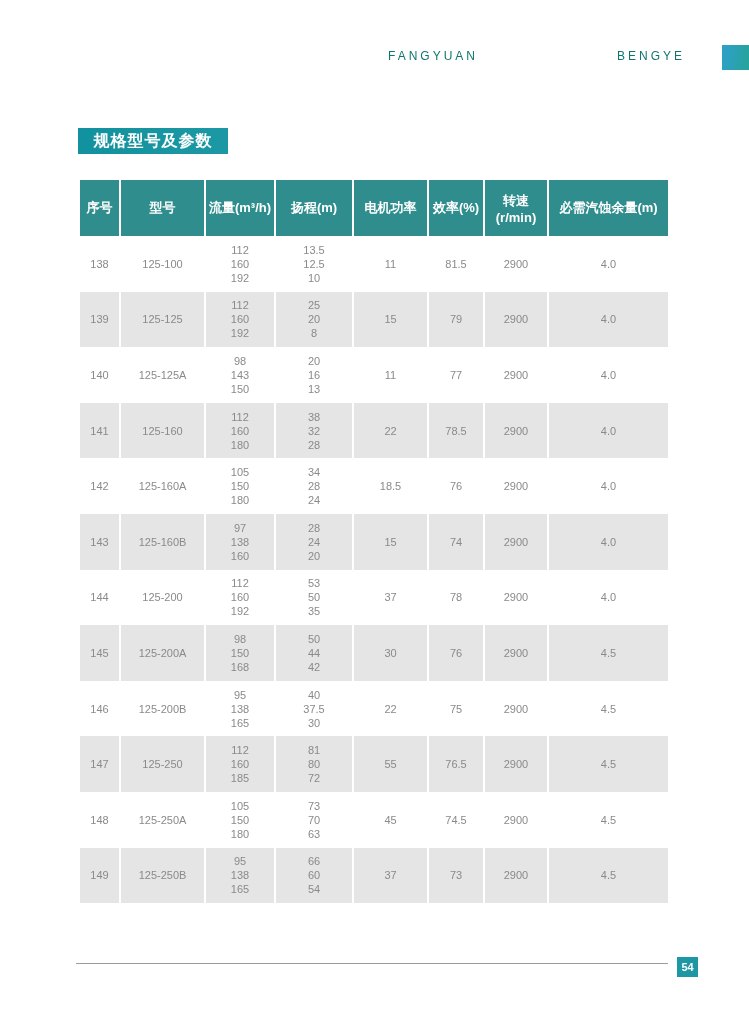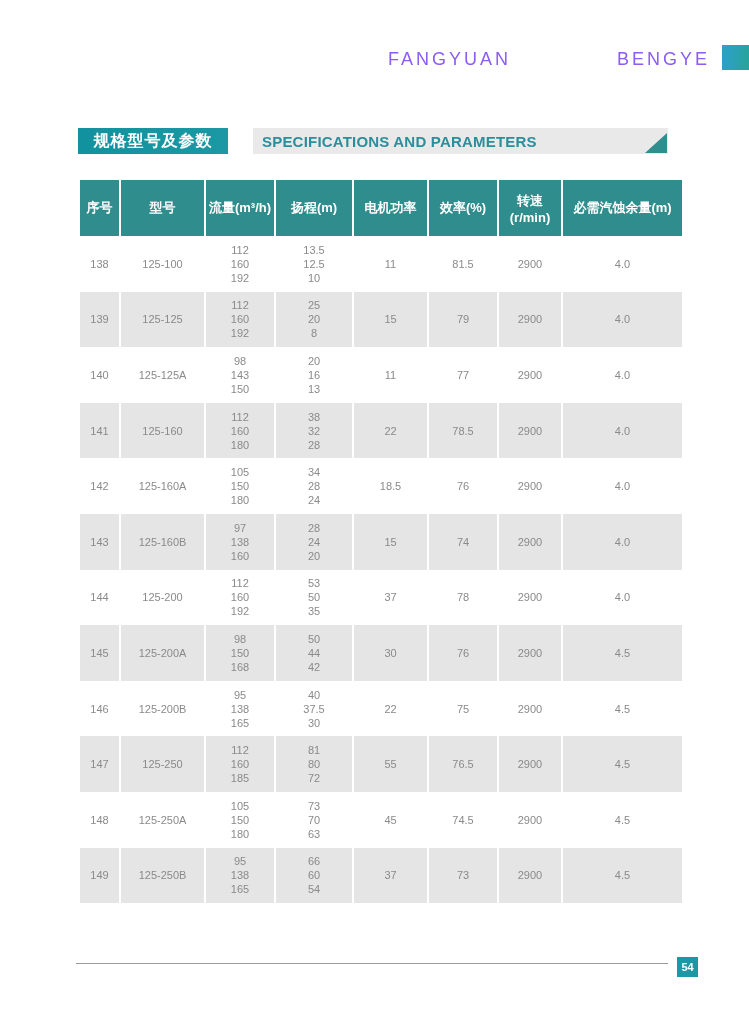--- a/index.html
+++ b/index.html
@@ -4,22 +4,22 @@
 <style>
   * { margin:0; padding:0; box-sizing:border-box; }
   html,body { background:#ffffff; }
   body {
     width:749px; height:1017px; position:relative; overflow:hidden;
     font-family:"Liberation Sans","DejaVu Sans",sans-serif;
   }
 
   
   .brand {
-    position:absolute; top:49px; font-size:18px; letter-spacing:3px;
-    color:#8b5cf6; font-weight:400;
+    position:absolute; top:49px; font-size:12px; letter-spacing:3px;
+    color:#0f766e; font-weight:400;
   }
   .brand-left  { left:388px; }
   .brand-right { left:617px; }
   .corner-square {
     position:absolute; top:45px; right:0; width:27px; height:25px;
     background:linear-gradient(100deg,#2da0c4 20%,#28a39e 85%);
   }
 
   
   .title-bar {
@@ -59,21 +59,21 @@
   }
   table.spec td:first-child { border-left:none; }
   table.spec tbody tr:nth-child(even) { background:#e5e5e5; }
   table.spec tbody tr:nth-child(odd)  { background:#ffffff; }
   
   table.spec th:nth-child(1){ width:40px; }
   table.spec th:nth-child(2){ width:85px; }
   table.spec th:nth-child(3){ width:70px; }
   table.spec th:nth-child(4){ width:78px; }
   table.spec th:nth-child(5){ width:75px; }
-  table.spec th:nth-child(6){ width:70px; }
+  table.spec th:nth-child(6){ width:56px; }
   table.spec th:nth-child(7){ width:64px; }
   table.spec th:nth-child(8){ width:120px; }
 
   
   .footer-line {
     position:absolute; left:76px; top:963px; width:592px; height:1px;
     background:#9b9b9b;
   }
   .page-badge {
     position:absolute; left:677px; top:957px; width:21px; height:20px;
@@ -83,24 +83,20 @@
 </style>
 </head>
 <body>
 
 <span class="brand brand-left">FANGYUAN</span>
 <span class="brand brand-right">BENGYE</span>
 <div class="corner-square"></div>
 
 <div class="title-bar">
   <div class="title-zh">规格型号及参数</div>
-  <div class="title-en">
-    <span>SPECIFICATIONS AND PARAMETERS</span>
-    <span class="title-triangle"></span>
-  </div>
 </div>
 
 <table class="spec">
   <thead>
     <tr>
         <th>序号</th>
         <th>型号</th>
         <th>流量(m³/h)</th>
         <th>扬程(m)</th>
         <th>电机功率</th>

